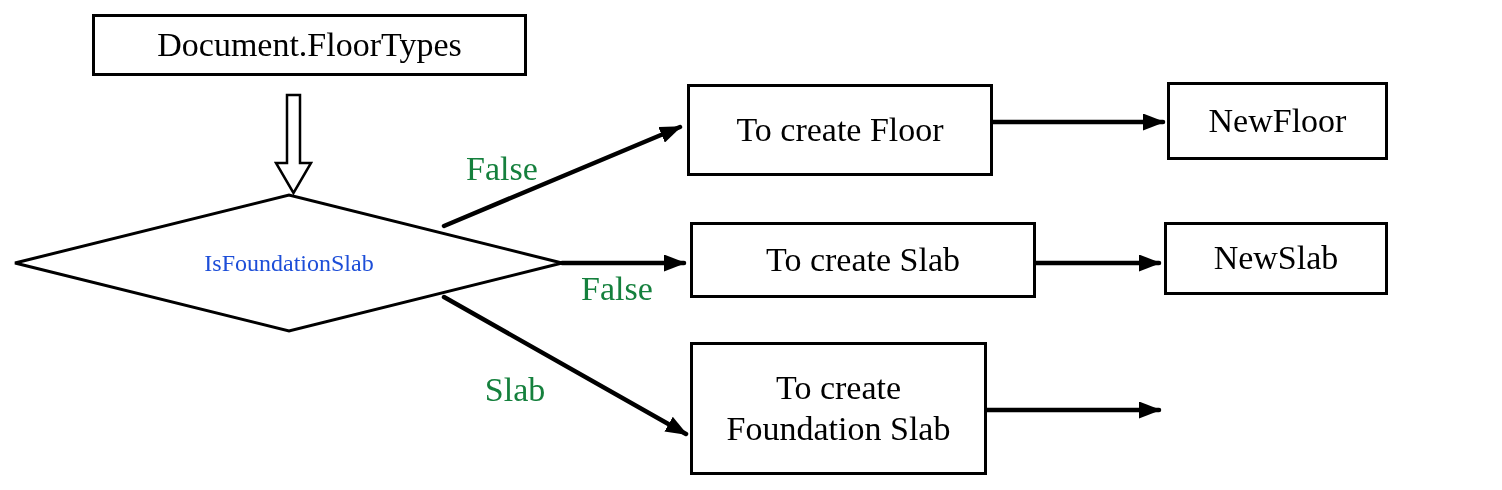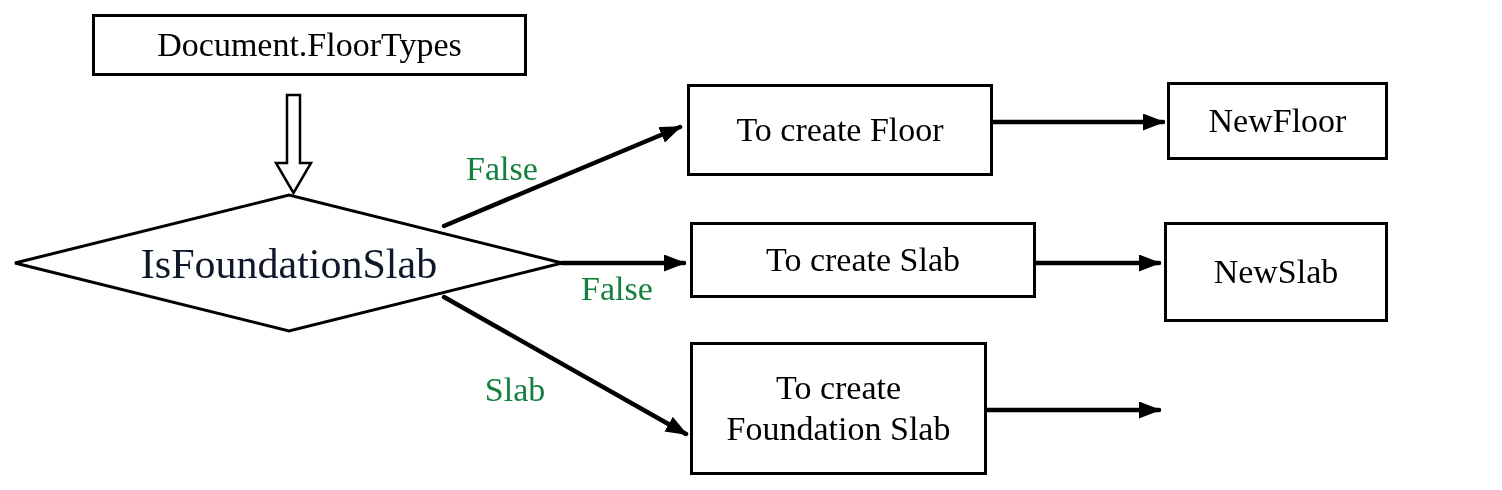--- a/index.html
+++ b/index.html
@@ -14,28 +14,28 @@
     display:flex; align-items:center; justify-content:center;
     text-align:center; font-size:34px; line-height:1.18; color:#000;
   }
   .edge-label {
     position:absolute; transform:translate(-50%,-50%);
     font-size:34px; white-space:nowrap; color:#15803d;
   }
   .diamond-label {
     position:absolute; left:15px; top:196px; width:548px; height:135px;
     display:flex; align-items:center; justify-content:center;
-    font-size:42px; color:#0f172a; pointer-events:none;
+    font-size:24px; color:#1d4ed8; pointer-events:none;
   }
   
   .n-floor-types            { left:92px;  top:14px;  width:435px; height:62px;  }
   .n-create-floor           { left:687px; top:84px;  width:306px; height:92px;  }
   .n-new-floor              { left:1167px;top:82px;  width:221px; height:78px;  }
   .n-create-slab            { left:690px; top:222px; width:346px; height:76px;  }
-  .n-new-slab               { left:1164px;top:222px; width:224px; height:100px;  }
+  .n-new-slab               { left:1164px;top:222px; width:224px; height:73px;  }
   .n-create-foundation-slab { left:690px; top:342px; width:297px; height:133px; padding:8px 12px; }
   .n-new-foundation-slab    { left:1163px;top:380px; width:323px; height:80px;  }
   .l-false-floor { left:502px; top:169px; }
   .l-false-slab  { left:617px; top:289px; }
   .l-true        { left:515px; top:390px; }
 </style>
 </head>
 <body>
 
 <div class="stage">

